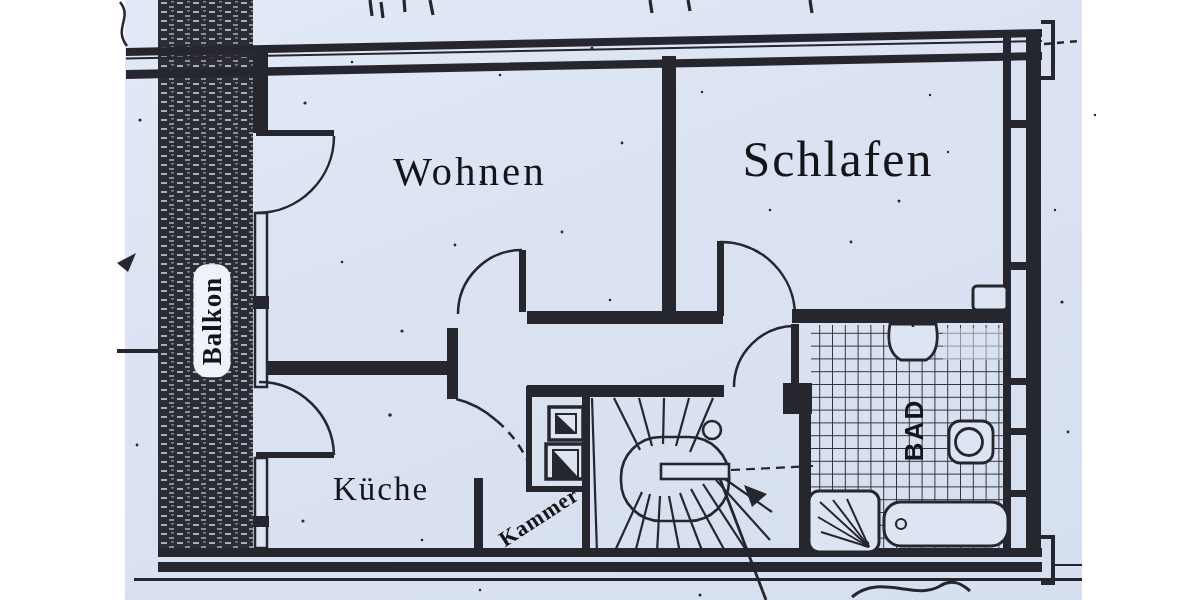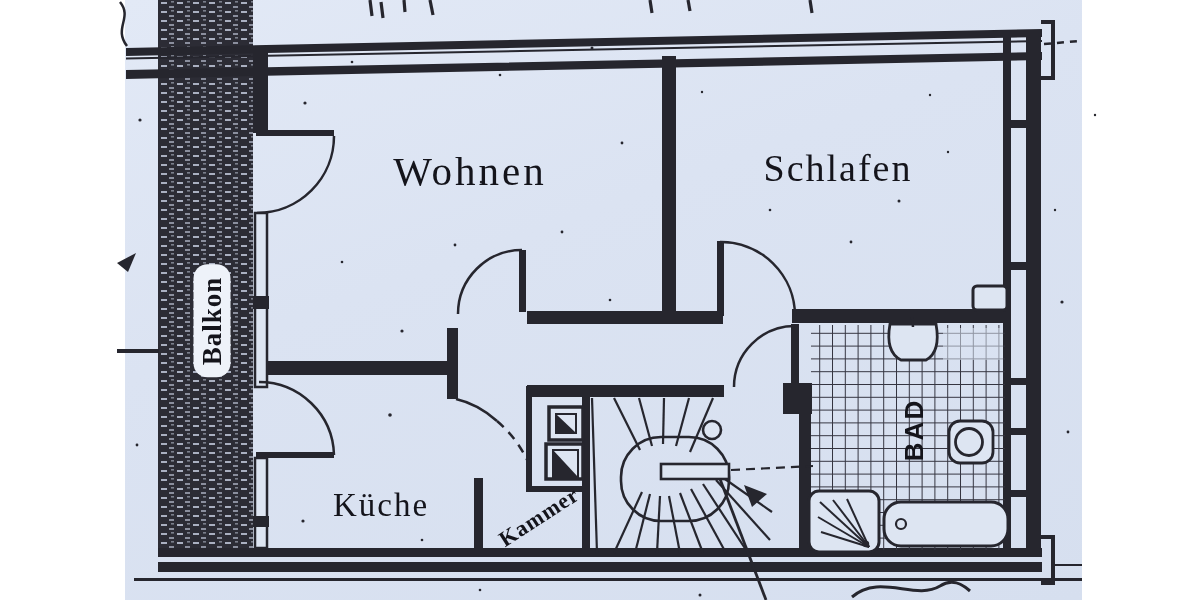--- a/index.html
+++ b/index.html
@@ -3,23 +3,23 @@
 <meta charset="utf-8">
 <style>
   html,body{margin:0;padding:0;background:#ffffff;}
   #stage{position:relative;width:1200px;height:600px;overflow:hidden;background:#ffffff;
          font-family:"Liberation Serif", serif;}
   #paper{position:absolute;left:125px;top:0;width:957px;height:600px;
          background:linear-gradient(160deg,#e2e9f6 0%,#dbe3f2 40%,#d6dfef 100%);}
   svg{position:absolute;left:0;top:0;}
   .plan-label{position:absolute;color:#14141b;white-space:nowrap;transform-origin:center;}
   .lbl-wohnen  {left:470px;top:171px;font-size:41px;letter-spacing:3px;transform:translate(-50%,-50%);}
-  .lbl-schlafen{left:838px;top:168px;font-size:38px;letter-spacing:2px;transform:translate(-50%,-50%);}
+  .lbl-schlafen{left:838px;top:159px;font-size:50px;letter-spacing:2px;transform:translate(-50%,-50%);}
   .lbl-flur    {left:627px;top:352px;font-size:41px;letter-spacing:2px;transform:translate(-50%,-50%);}
-  .lbl-kueche  {left:381px;top:489px;font-size:33px;letter-spacing:2px;transform:translate(-50%,-50%);margin-top:16px;}
+  .lbl-kueche  {left:381px;top:489px;font-size:33px;letter-spacing:2px;transform:translate(-50%,-50%);}
   .lbl-kammer  {left:539px;top:517px;font-size:22px;font-weight:600;letter-spacing:1px;
                 transform:translate(-50%,-50%) rotate(-33deg);}
   .lbl-balkon  {left:212px;top:321px;font-size:27px;font-weight:700;letter-spacing:1px;
                 transform:translate(-50%,-50%) rotate(-90deg);
                 background:#eef2f9;border-radius:14px;padding:3px 12px;}
   .lbl-bad     {left:914px;top:430px;font-size:26px;font-weight:700;letter-spacing:2px;
                 font-family:"Liberation Sans", sans-serif;
                 transform:translate(-50%,-50%) rotate(-90deg);}
 </style>
 </head>

